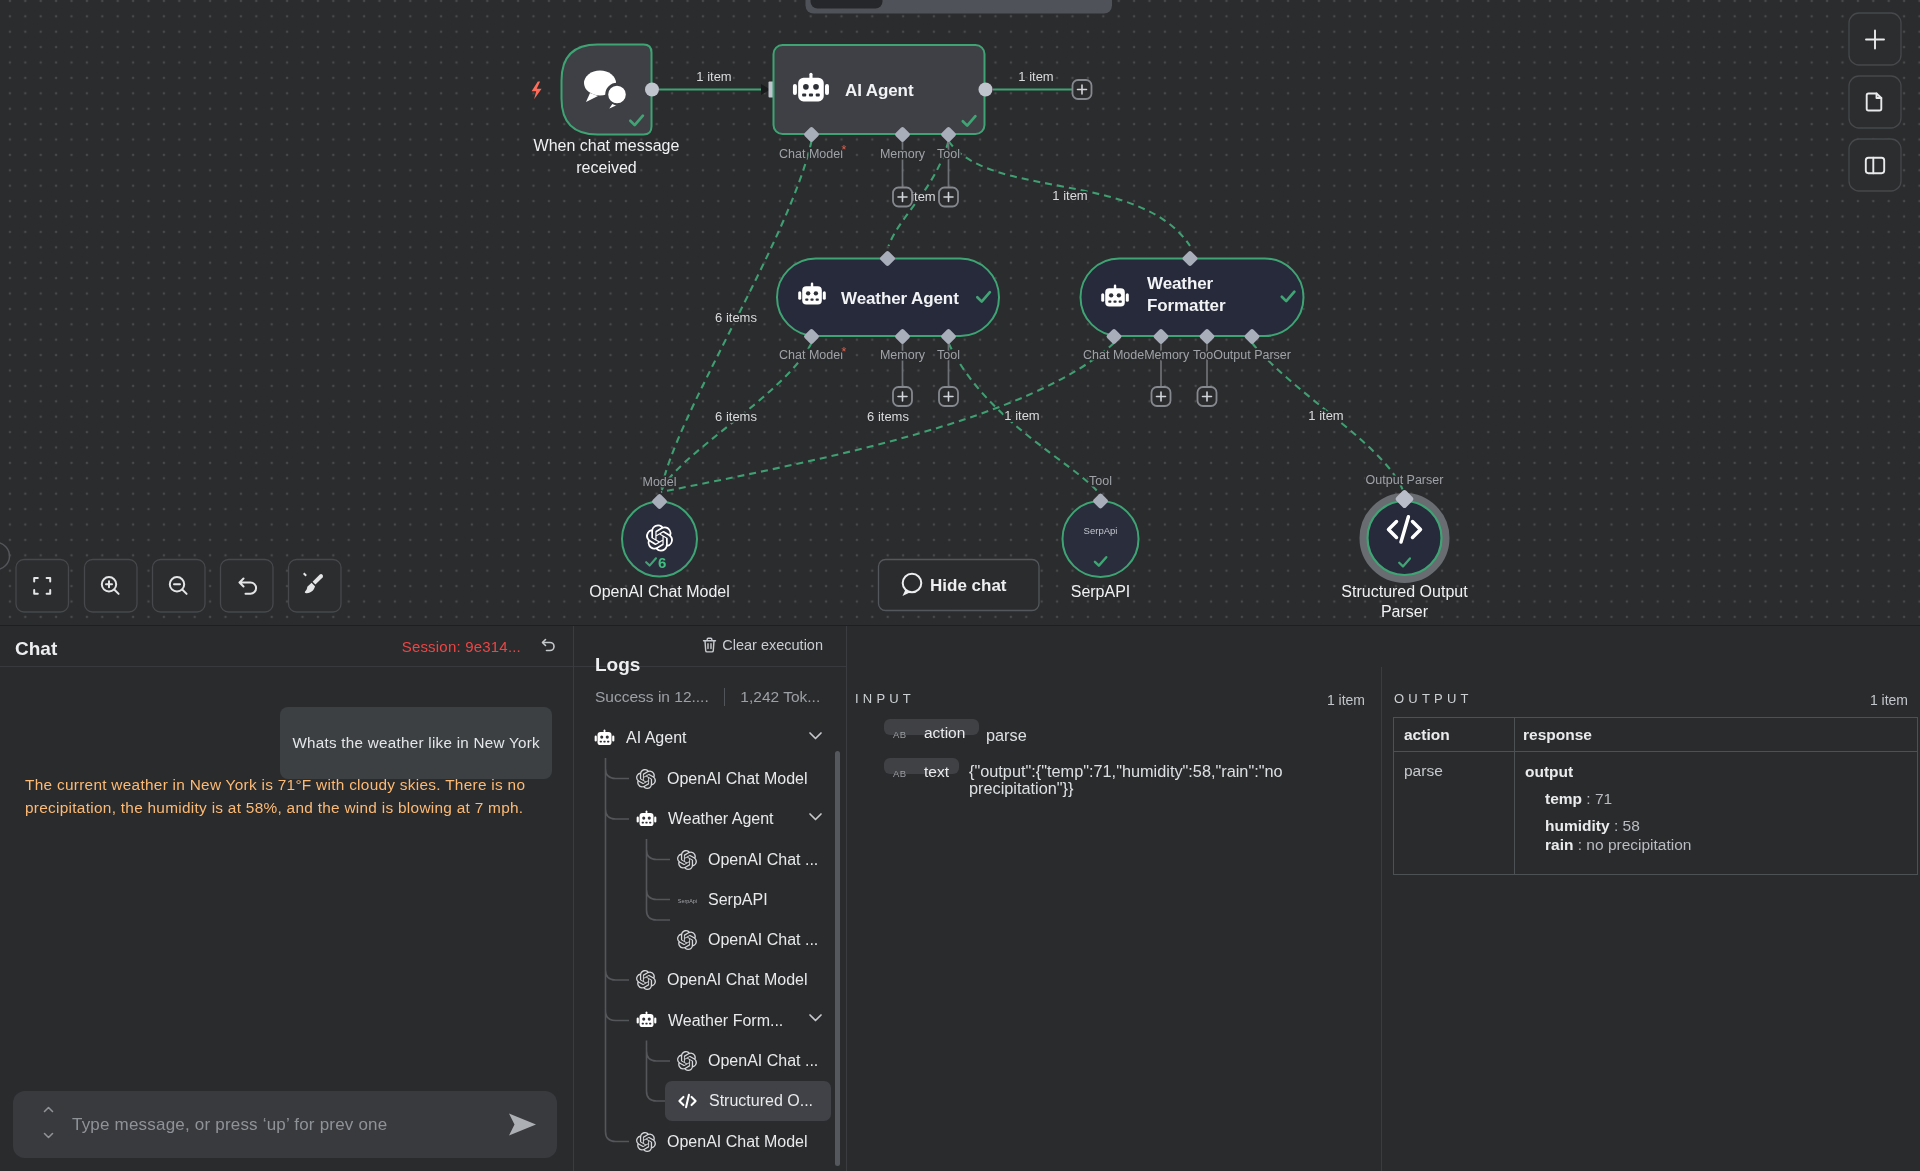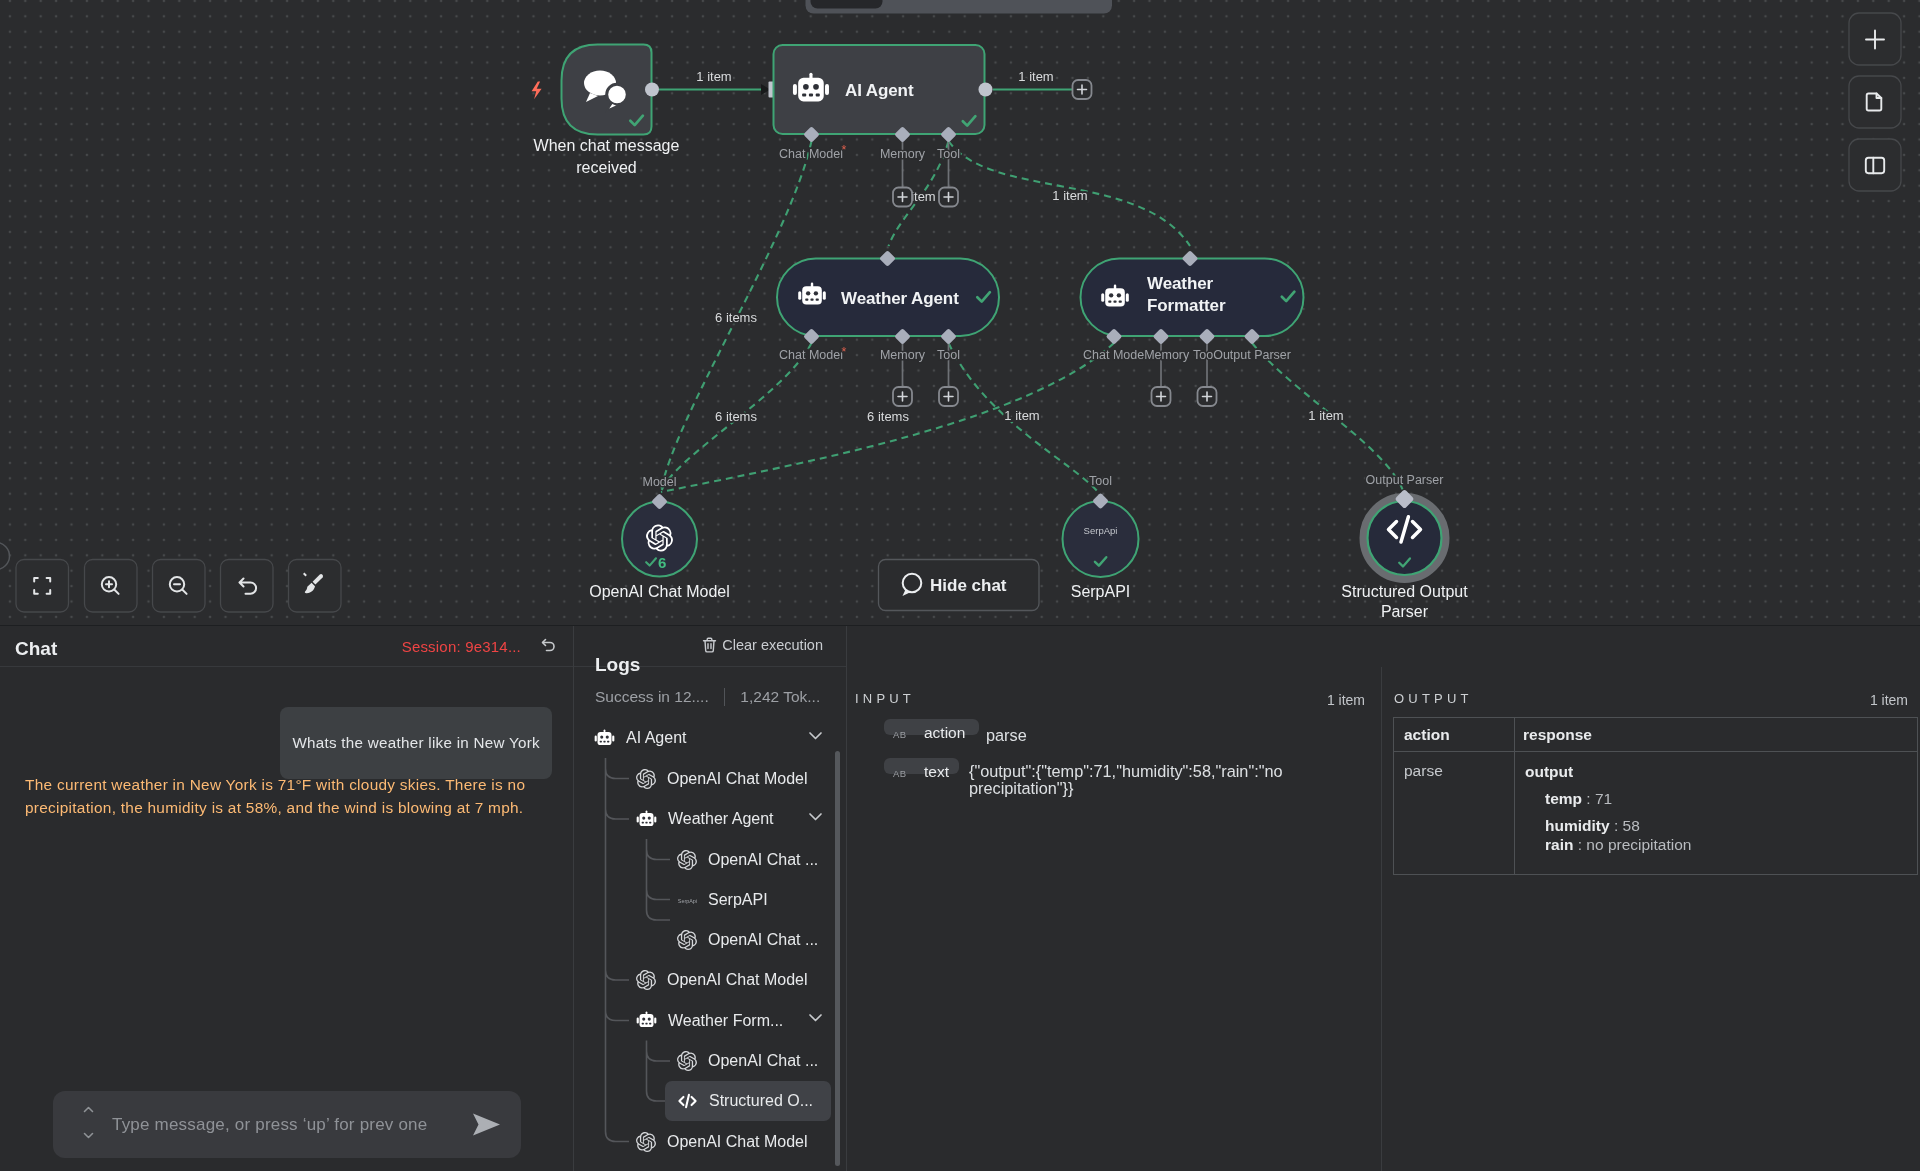--- a/index.html
+++ b/index.html
@@ -11,21 +11,21 @@
 #logs{position:absolute;left:573px;top:0;width:272px;height:545px;border-left:1px solid #3a3c3f;}
 #detail{position:absolute;left:846px;top:0;width:1074px;height:545px;border-left:1px solid #3a3c3f;}
 .phead{position:absolute;left:0;top:0;right:0;height:40px;border-bottom:1px solid #37393c;}
 .ptitle{font-size:19px;font-weight:700;color:#eceef0;}
 #chat .ptitle{position:absolute;left:15px;top:12px;}
 .sess{position:absolute;right:52px;top:12px;font-size:15px;letter-spacing:0.2px;color:#ef4444;}
 #undoic{position:absolute;right:16px;top:11px;}
 .bubble{position:absolute;right:21px;top:81px;height:40px;line-height:40px;padding:16px 12px;
  border-radius:8px;background:#3d4043;font-size:15.2px;letter-spacing:0.28px;color:#e4e6e9;}
 .bottext{position:absolute;left:25px;top:147px;width:519px;font-size:15.4px;letter-spacing:0.28px;line-height:23px;color:#fdba74;}
-.chatinput{position:absolute;left:13px;top:465px;width:468px;height:67px;border-radius:12px;background:#393a3e;margin-left:40px;}
+.chatinput{position:absolute;left:13px;top:465px;width:544px;height:67px;border-radius:12px;background:#393a3e;}
 .chev{position:absolute;left:29px;}
 .ph{position:absolute;left:59px;top:0;line-height:67px;font-size:17px;letter-spacing:0.2px;color:#8f9297;}
 #sendic{position:absolute;right:21px;top:21px;}
 #logs .ptitle{position:absolute;left:21px;top:12px;margin-top:16px;}
 .clear{position:absolute;right:23px;top:11px;font-size:14.5px;color:#c9ccd0;}
 .clear svg{vertical-align:-3px;margin-right:5px;}
 .sumrow{position:absolute;top:62px;left:21px;font-size:15.5px;color:#9da0a5;}
 .pipe{display:inline-block;width:1px;height:18px;background:#515458;vertical-align:-4px;margin:0 11px;}
 .lrow{position:absolute;height:40px;display:flex;align-items:center;font-size:16px;color:#e8eaec;white-space:nowrap;}
 .lrow svg{margin-right:11px;flex:none;}

